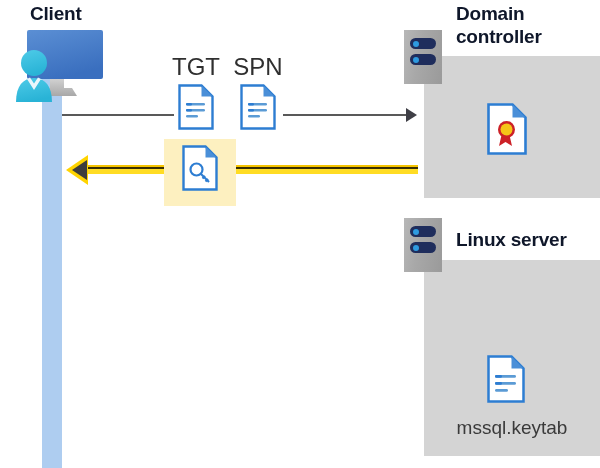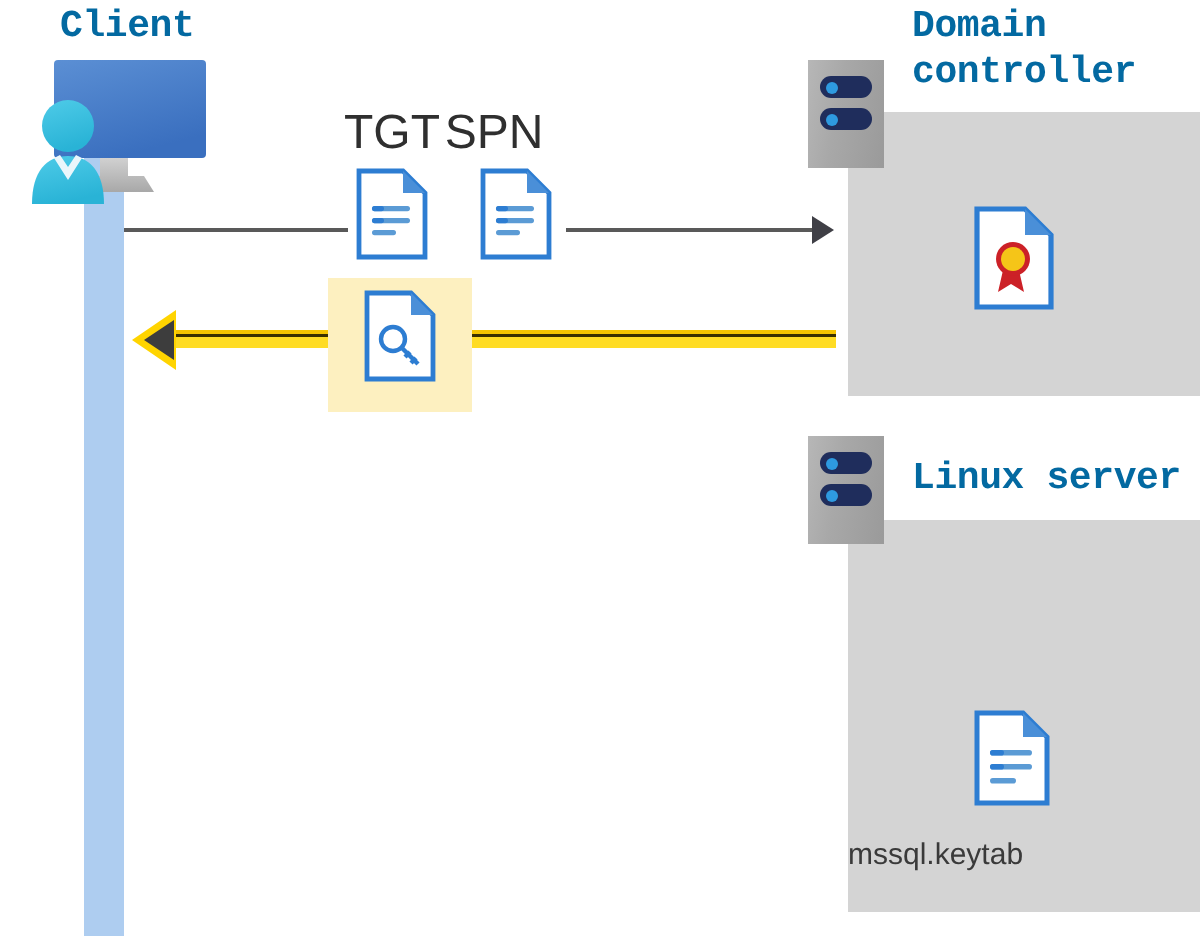--- a/index.html
+++ b/index.html
@@ -15,36 +15,36 @@
     width: 600px;
     height: 468px;
     background: #ffffff;
     overflow: hidden;
   }
   .abs { position: absolute; }
 
   
   .title-label {
     font-weight: bold;
-    color: #0369a1;
+    color: #0f172a;
     font-size: 19px;
     line-height: 23px;
     letter-spacing: -0.2px;
-    font-family: Liberation Mono, monospace;
   }
   .doc-caption {
     font-size: 24px;
     color: #2f2f2f;
     line-height: 22px;
     text-align: center;
   }
   .file-caption {
-    font-size: 15px;
+    font-size: 19px;
     color: #3a3a3a;
     line-height: 22px;
+    text-align: center;
     white-space: nowrap;
   }
 
   
   #client-lifeline {
     left: 42px;
     top: 62px;
     width: 20px;
     height: 406px;
     background: #aecdf0;
@@ -171,21 +171,21 @@
         <rect x="8" y="25" width="19" height="2.6" rx="1.3"></rect>
         <rect x="8" y="31" width="12" height="2.6" rx="1.3"></rect>
       </g>
       <g fill="#2d7dd2">
         <rect x="8" y="19" width="6" height="2.6" rx="1.3"></rect>
         <rect x="8" y="25" width="6" height="2.6" rx="1.3"></rect>
       </g>
     </svg>
   </div>
 
-  <div class="abs doc-caption" style="left:221px; top:56px; width:52px;">SPN</div>
+  <div class="abs doc-caption" style="left:232px; top:56px; width:52px;">SPN</div>
   <div class="abs" style="left:240px; top:84px; width:36px; height:46px;">
     <svg class="icon-svg" width="36" height="46" viewBox="0 0 36 46">
       <path d="M1.5 1.5 h22 l11 11 v32 h-33 z" fill="#ffffff" stroke="#2d7dd2" stroke-width="2.4"></path>
       <path d="M23.5 1.5 l11 11 h-11 z" fill="#4a8fd8"></path>
       <g fill="#5b9bd5">
         <rect x="8" y="19" width="19" height="2.6" rx="1.3"></rect>
         <rect x="8" y="25" width="19" height="2.6" rx="1.3"></rect>
         <rect x="8" y="31" width="12" height="2.6" rx="1.3"></rect>
       </g>
       <g fill="#2d7dd2">

